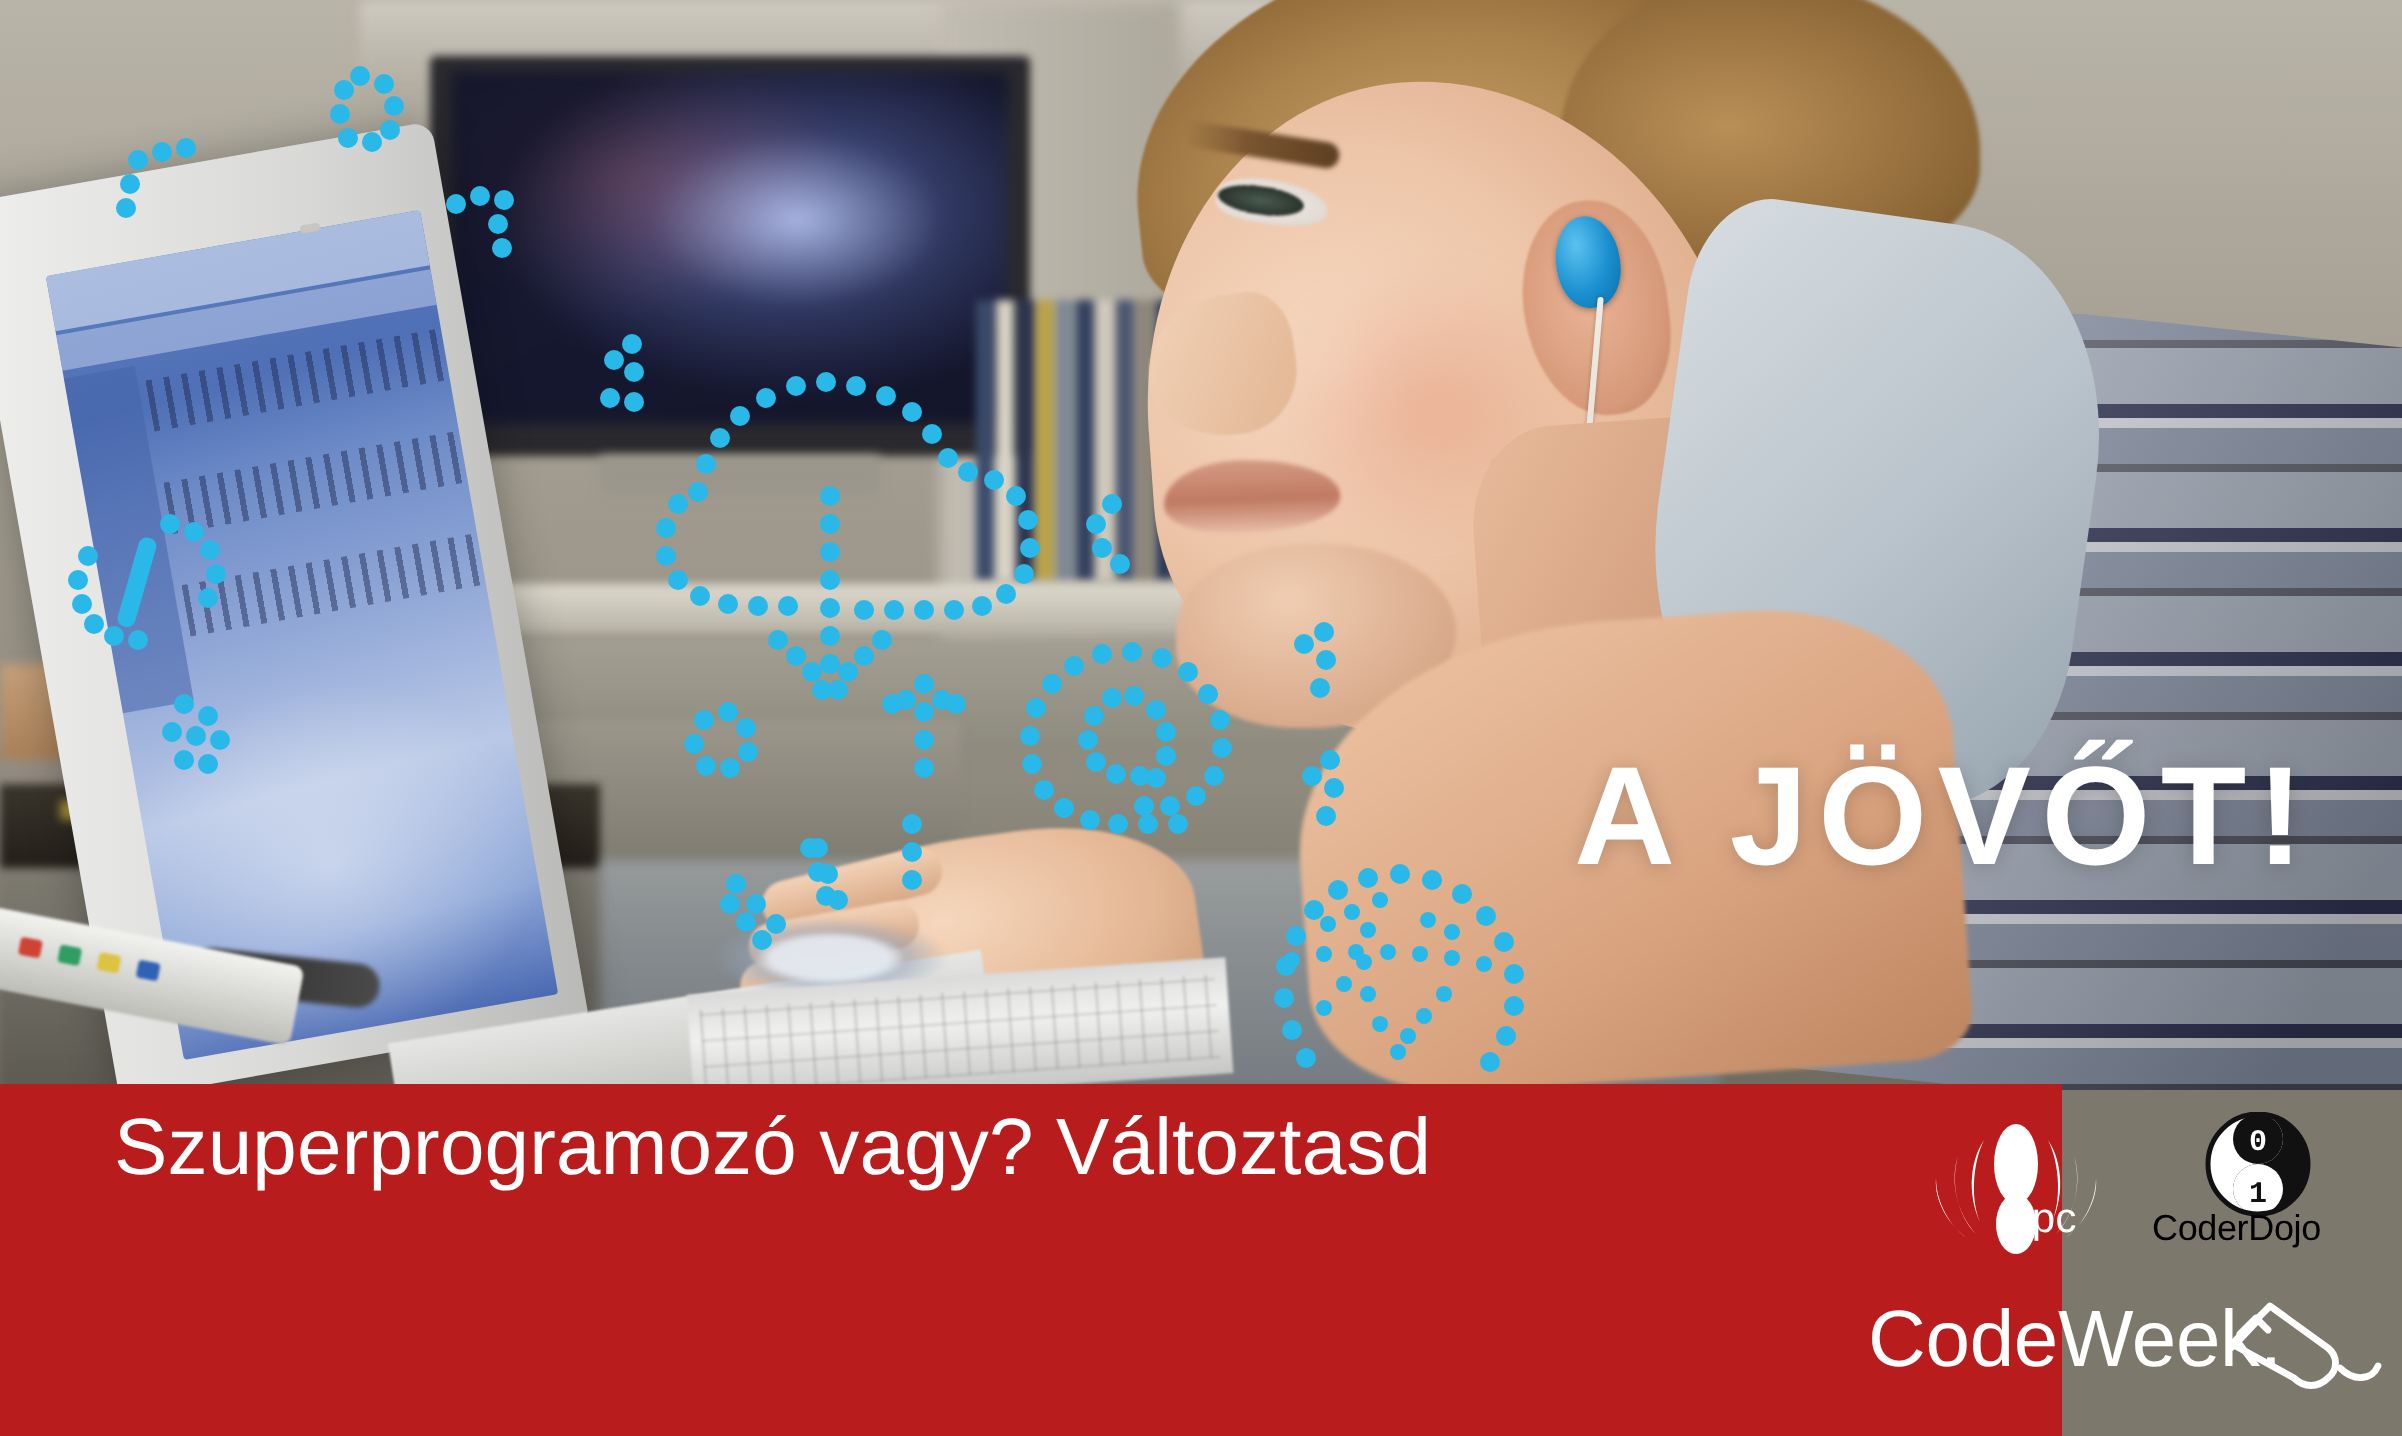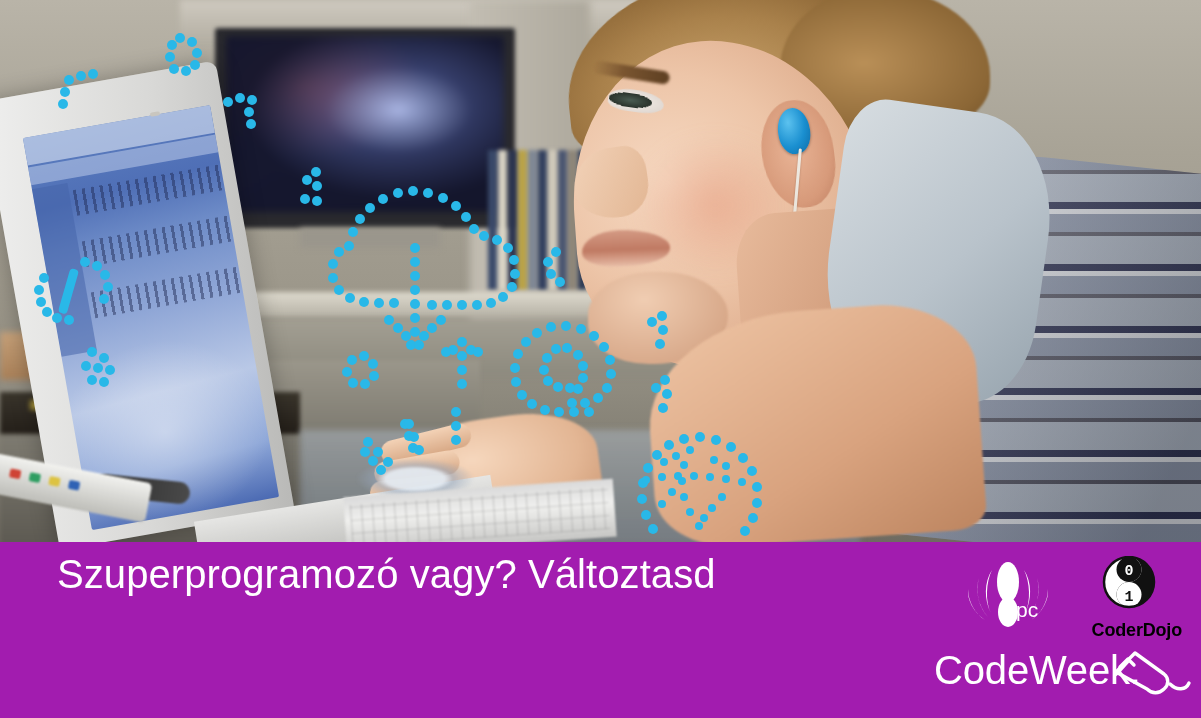--- a/index.html
+++ b/index.html
@@ -310,22 +310,22 @@
     font-weight:700;
     letter-spacing:.055em;
     line-height:.98;
     text-shadow:0 1px 10px rgba(0,0,0,.18);
   }
   #headline .hl{display:block;font-size:70px;white-space:nowrap;}
   #headline .hl2{display:block;font-size:70px;white-space:nowrap;margin-top:22px;letter-spacing:.075em;}
 
   
   #footer{
-    position:absolute;left:0;top:542px;width:1201px;height:176px;
-    background:#a21caf;
+    position:absolute;left:0;top:542px;width:1031px;height:176px;
+    background:#b91c1c;
   }
   #footer-text{position:absolute;left:57px;top:8px;width:820px;}
   .foot-head{
     color:#ffffff;
     font-family:"Liberation Sans",sans-serif;
     font-weight:400;
     font-size:40px;
     line-height:1.22;
     letter-spacing:.002em;
   }
@@ -341,23 +341,23 @@
   
   #logos{position:absolute;left:930px;top:6px;width:262px;height:164px;}
   .upc-logo{position:absolute;left:28px;top:8px;width:100px;height:76px;}
   .upc-word{
     position:absolute;left:74px;top:50px;
     color:#fff;font-size:21px;font-weight:400;
     font-family:"Liberation Sans",sans-serif;letter-spacing:.01em;
   }
   .cd-logo{position:absolute;left:146px;top:8px;width:106px;height:80px;}
   .cd-word{
-    position:absolute;left:146px;top:56px;width:106px;text-align:right;
-    color:#000;font-size:18px;font-weight:700;
-    font-family:"Liberation Sans",sans-serif;letter-spacing:-.01em;margin-top:16px;
+    position:absolute;left:146px;top:56px;width:106px;text-align:left;
+    color:#000;font-size:18px;font-weight:400;
+    font-family:"Liberation Sans",sans-serif;letter-spacing:-.01em;
   }
   .cw-logo{position:absolute;left:0px;top:96px;width:262px;height:56px;}
   .cw-word{
     position:absolute;left:4px;top:100px;
     color:#fff;font-size:40px;font-weight:400;
     font-family:"Liberation Sans",sans-serif;letter-spacing:-.004em;
   }
 </style>
 </head>
 <body>
@@ -713,20 +713,21 @@
           <g>
             <circle cx="409" cy="424" r="5"></circle>
               <circle cx="414" cy="437" r="5"></circle>
               <circle cx="419" cy="450" r="5"></circle>
           </g>
         </g>
       </svg>
     </div>
 
     <div id="headline">
+      <span class="hl2">A JÖVŐT!</span>
     </div>
   </div>
 
   <div id="footer">
 
     <div id="footer-text">
       <div class="foot-head">Szuperprogramozó vagy? Változtasd</div>
     </div>
 
     <div id="logos">

